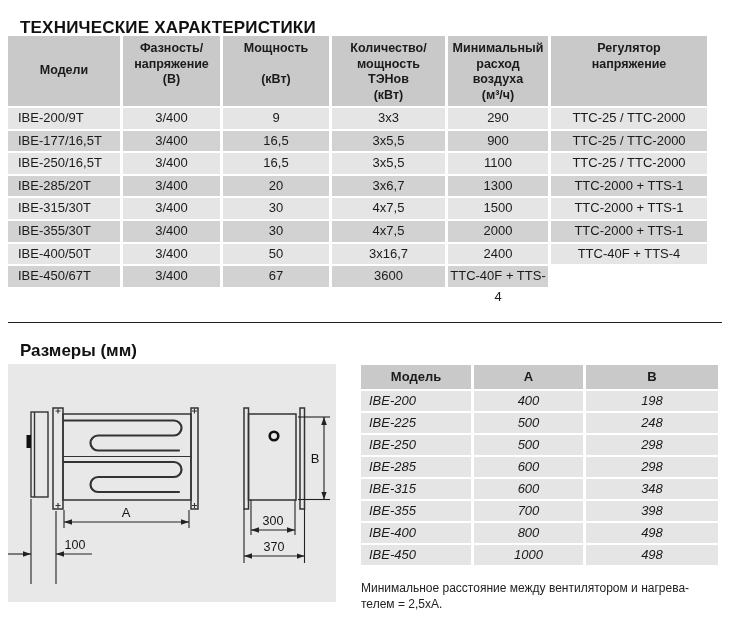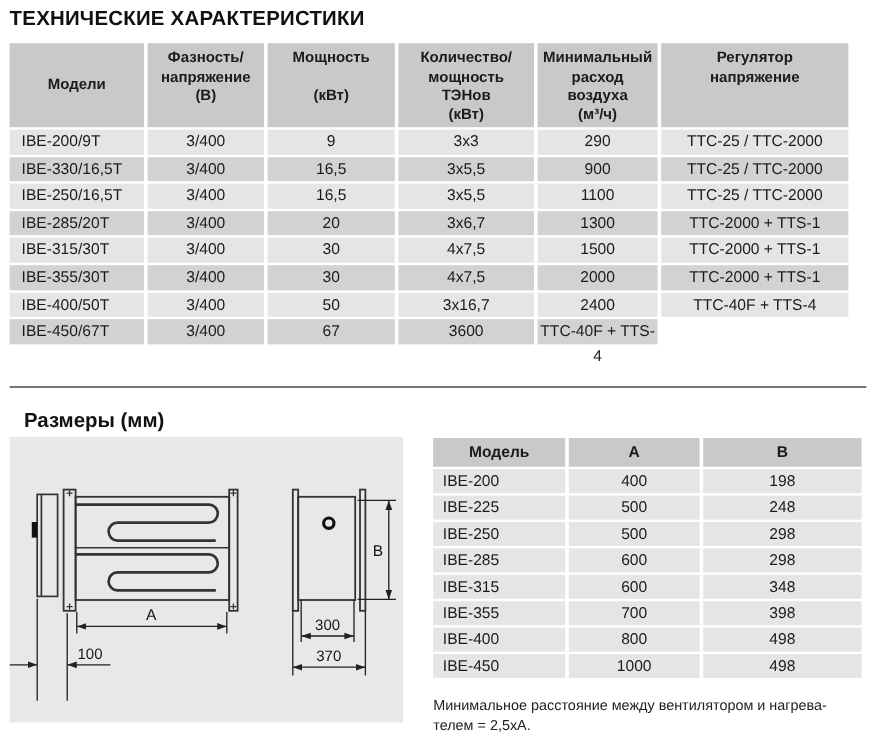--- a/index.html
+++ b/index.html
@@ -2,21 +2,21 @@
 <html style="--header-bg: #c9c9c9; --row-light: #e5e5e5; --row-dark: #d2d2d2; --diagram-bg: #e8e8e8;"><head>
 <meta charset="utf-8">
 <style>
   html,body{margin:0;padding:0;}
   body{
     width:730px;height:618px;position:relative;background:#fff;
     font-family:"Liberation Sans","DejaVu Sans",sans-serif;color:#1b1b1b;
     overflow:hidden;
   }
   .page-title{
-    position:absolute;left:8px;top:6px;margin:0;
+    position:absolute;left:8px;top:6px;margin:12px;
     font-size:17px;font-weight:bold;color:#111;letter-spacing:.2px;
   }
   .section-title{
     position:absolute;left:8px;top:329px;margin:12px;
     font-size:17px;font-weight:bold;color:#111;
   }
   .divider{
     position:absolute;left:8px;top:322px;width:714px;height:1px;
     background:#1f1f1f;
   }
@@ -37,21 +37,21 @@
     font-weight:bold;font-size:12.5px;line-height:15.5px;
     text-align:center;white-space:pre-line;color:#1b1b1b;
     padding-top:5px;box-sizing:border-box;
   }
   #spec-table .th.c0{display:flex;align-items:center;justify-content:center;padding-top:0;}
   #dim-table .th{display:flex;align-items:center;justify-content:center;padding-top:0;font-size:13px;}
   .grid-table .td{
     font-size:13px;text-align:center;box-sizing:border-box;color:#1b1b1b;
   }
   #spec-table .td{line-height:20.6px;}
-  #dim-table .td{line-height:20px;}
+  #dim-table .td{line-height:20px;font-style:italic;}
   #spec-table .td.light{background:var(--row-light,#e6e6e6);}
   #spec-table .td.dark{background:var(--row-dark,#d2d2d2);}
   #dim-table .td{background:var(--row-light,#e6e6e6);}
   #spec-table .td.c0{text-align:left;padding-left:10px;}
   #dim-table .td.c0{text-align:left;padding-left:8px;}
   
   .diagram{
     position:absolute;left:8px;top:364px;width:328px;height:238px;
     background:var(--diagram-bg,#e8e8e8);
   }
@@ -88,21 +88,21 @@
 воздуха
 (м³/ч)</div>
     <div class="th c5">Регулятор
 напряжение</div>
     <div class="td c0 light">IBE-200/9T</div>
     <div class="td c1 light">3/400</div>
     <div class="td c2 light">9</div>
     <div class="td c3 light">3x3</div>
     <div class="td c4 light">290</div>
     <div class="td c5 light">TTC-25 / TTC-2000</div>
-    <div class="td c0 dark">IBE-330/16,5T</div>
+    <div class="td c0 dark">IBE-177/16,5T</div>
     <div class="td c1 dark">3/400</div>
     <div class="td c2 dark">16,5</div>
     <div class="td c3 dark">3x5,5</div>
     <div class="td c4 dark">900</div>
     <div class="td c5 dark">TTC-25 / TTC-2000</div>
     <div class="td c0 light">IBE-250/16,5T</div>
     <div class="td c1 light">3/400</div>
     <div class="td c2 light">16,5</div>
     <div class="td c3 light">3x5,5</div>
     <div class="td c4 light">1100</div>

